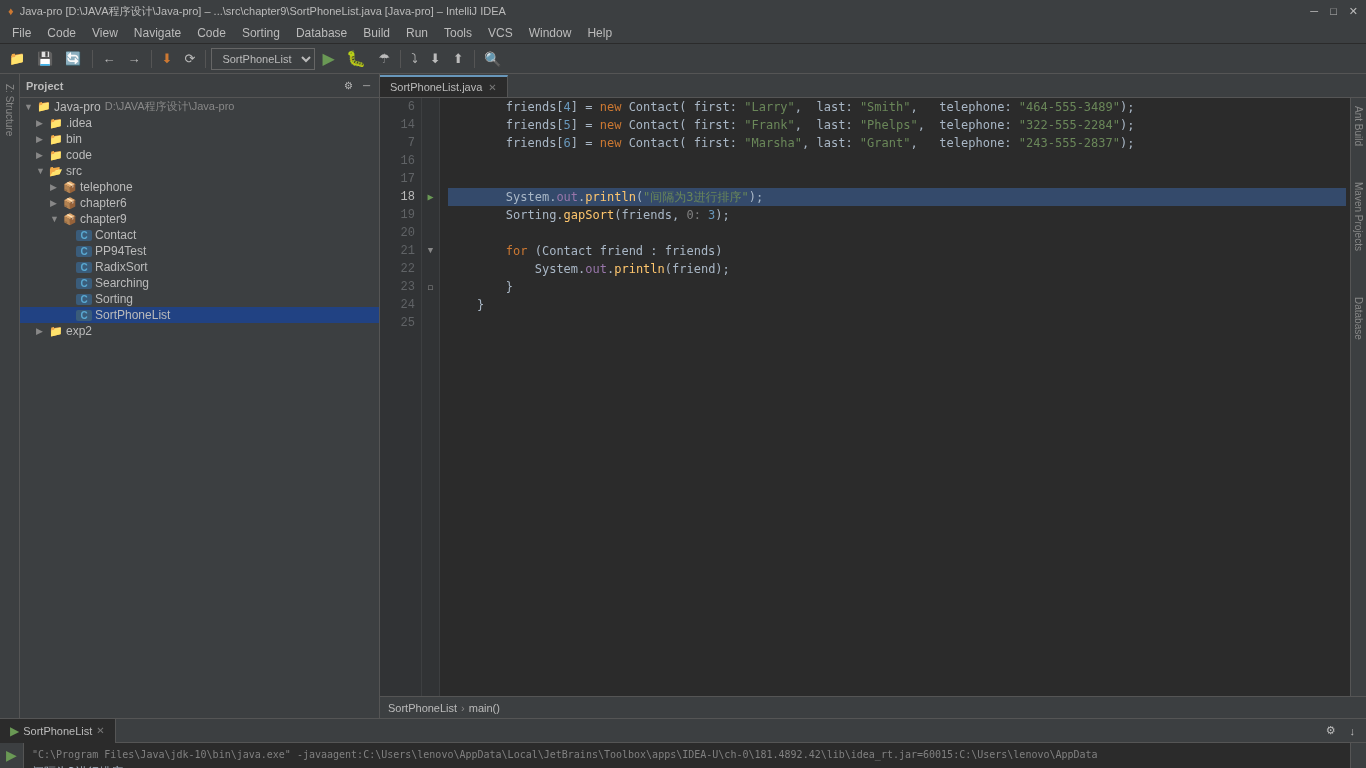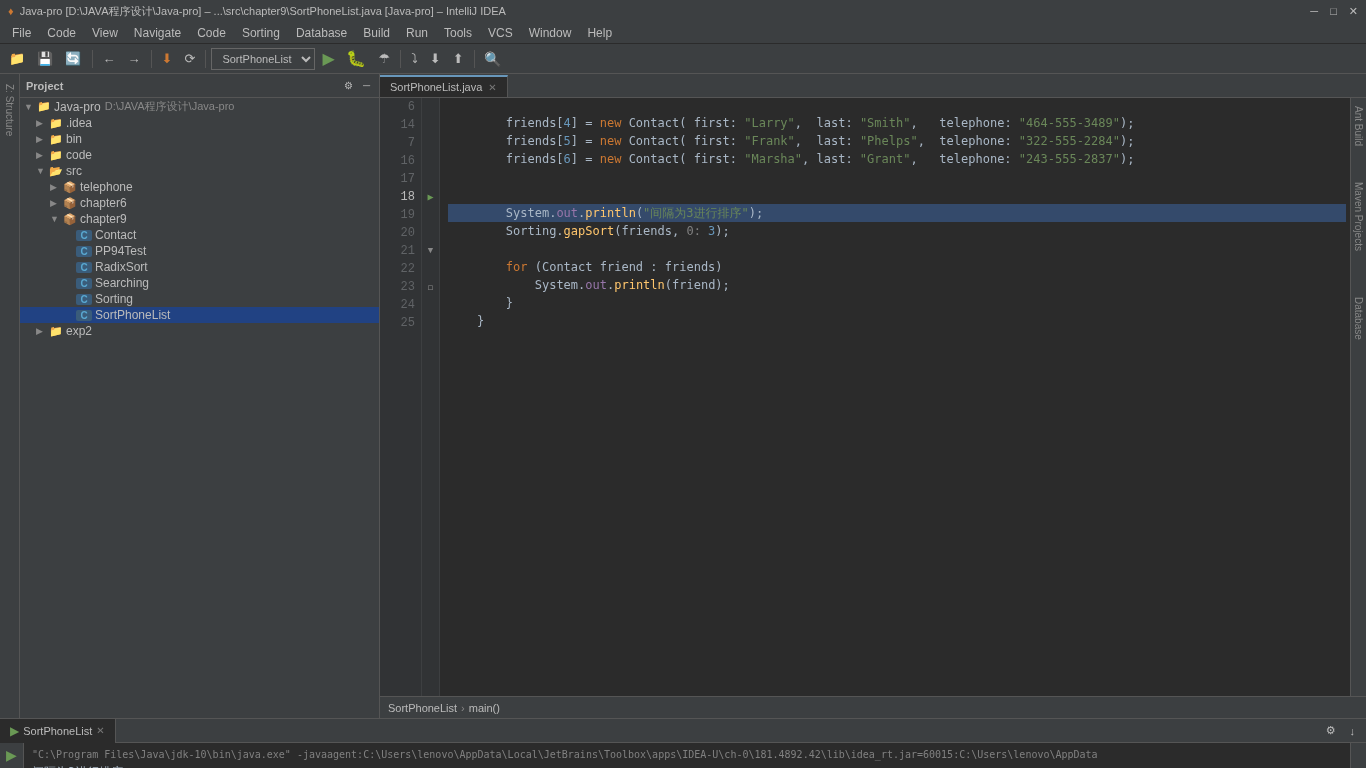--- a/index.html
+++ b/index.html
@@ -289,21 +289,21 @@
           <span style="color:#888; font-size:9px">▼</span>
         </div>
         <div style="height:18px"></div>
         <div style="height:18px; display:flex; align-items:center; justify-content:center;">
           <span style="color:#888; font-size:9px">◻</span>
         </div>
         <div style="height:18px"></div>
         <div style="height:18px"></div>
       </div>
 
-      <div id="code-content" style="flex:1; overflow:auto; padding:16px 8px; font-size:12px; line-height:18px; background:#2b2b2b; font-family:Consolas,monospace;">
+      <div id="code-content" style="flex:1; overflow:auto; padding:0 8px; font-size:12px; line-height:18px; background:#2b2b2b; font-family:Consolas,monospace;">
         <div class="code-line">        <span style="color:#a9b7c6">friends[</span><span style="color:#6897bb">4</span><span style="color:#a9b7c6">] = </span><span style="color:#cc7832">new </span><span style="color:#a9b7c6">Contact( </span><span style="color:#a9b7c6">first: </span><span style="color:#6a8759">"Larry"</span><span style="color:#a9b7c6">,  </span><span style="color:#a9b7c6">last: </span><span style="color:#6a8759">"Smith"</span><span style="color:#a9b7c6">,   </span><span style="color:#a9b7c6">telephone: </span><span style="color:#6a8759">"464-555-3489"</span><span style="color:#a9b7c6">);</span></div>
         <div class="code-line">        <span style="color:#a9b7c6">friends[</span><span style="color:#6897bb">5</span><span style="color:#a9b7c6">] = </span><span style="color:#cc7832">new </span><span style="color:#a9b7c6">Contact( </span><span style="color:#a9b7c6">first: </span><span style="color:#6a8759">"Frank"</span><span style="color:#a9b7c6">,  </span><span style="color:#a9b7c6">last: </span><span style="color:#6a8759">"Phelps"</span><span style="color:#a9b7c6">,  </span><span style="color:#a9b7c6">telephone: </span><span style="color:#6a8759">"322-555-2284"</span><span style="color:#a9b7c6">);</span></div>
         <div class="code-line">        <span style="color:#a9b7c6">friends[</span><span style="color:#6897bb">6</span><span style="color:#a9b7c6">] = </span><span style="color:#cc7832">new </span><span style="color:#a9b7c6">Contact( </span><span style="color:#a9b7c6">first: </span><span style="color:#6a8759">"Marsha"</span><span style="color:#a9b7c6">, </span><span style="color:#a9b7c6">last: </span><span style="color:#6a8759">"Grant"</span><span style="color:#a9b7c6">,   </span><span style="color:#a9b7c6">telephone: </span><span style="color:#6a8759">"243-555-2837"</span><span style="color:#a9b7c6">);</span></div>
         <div class="code-line">&nbsp;</div>
         <div class="code-line">&nbsp;</div>
         <div class="code-line highlighted">        <span style="color:#a9b7c6">System.</span><span style="color:#9876aa">out</span><span style="color:#a9b7c6">.</span><span style="color:#ffc66d">println</span><span style="color:#a9b7c6">(</span><span style="color:#6a8759">"间隔为3进行排序"</span><span style="color:#a9b7c6">);</span></div>
         <div class="code-line">        <span style="color:#a9b7c6">Sorting.</span><span style="color:#ffc66d">gapSort</span><span style="color:#a9b7c6">(friends, </span><span style="color:#808080">0: </span><span style="color:#6897bb">3</span><span style="color:#a9b7c6">);</span></div>
         <div class="code-line">&nbsp;</div>
         <div class="code-line">        <span style="color:#cc7832">for </span><span style="color:#a9b7c6">(</span><span style="color:#a9b7c6">Contact</span><span style="color:#a9b7c6"> friend : friends)</span></div>
         <div class="code-line">            <span style="color:#a9b7c6">System.</span><span style="color:#9876aa">out</span><span style="color:#a9b7c6">.</span><span style="color:#ffc66d">println</span><span style="color:#a9b7c6">(friend);</span></div>

